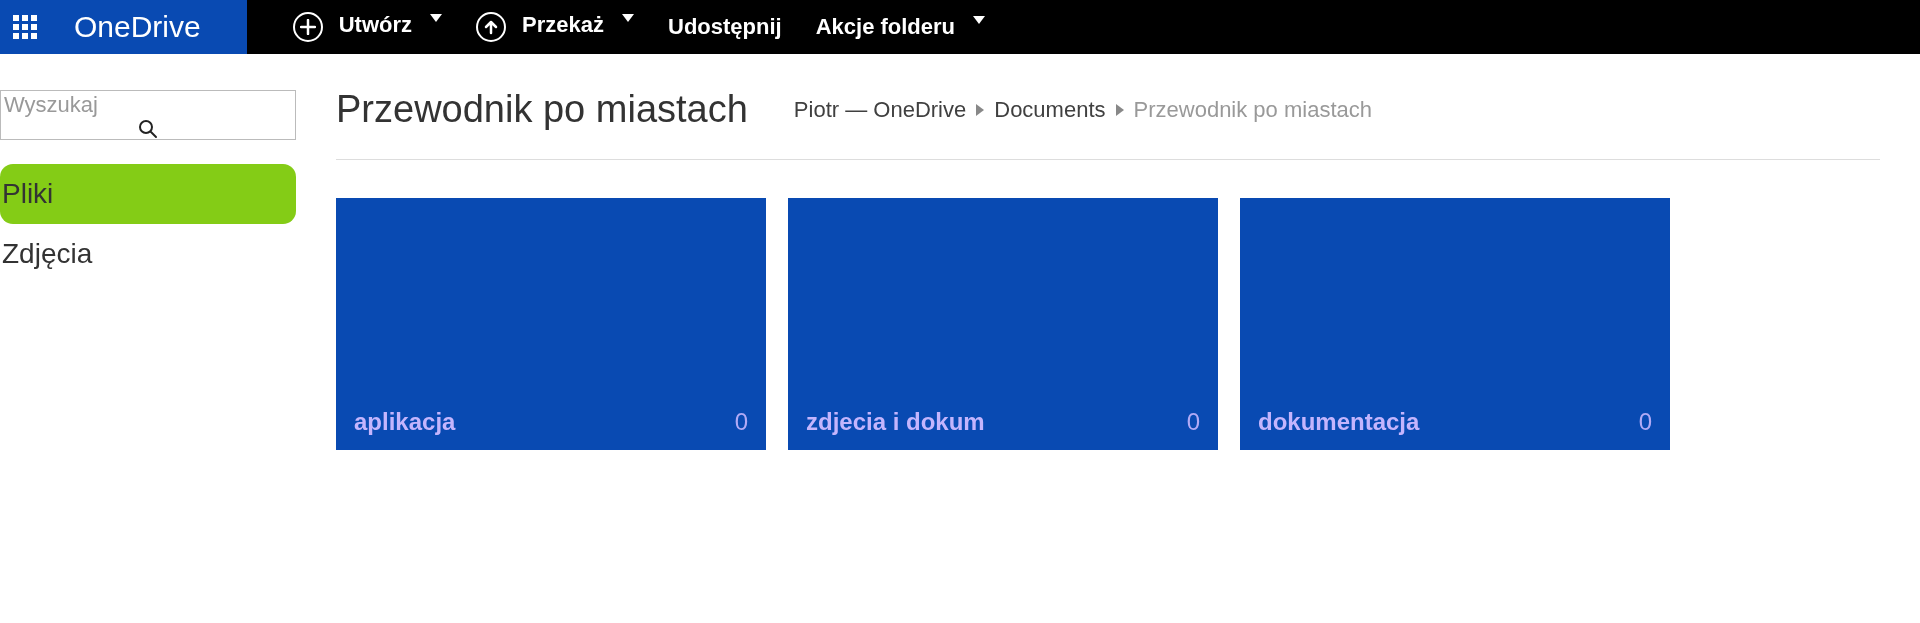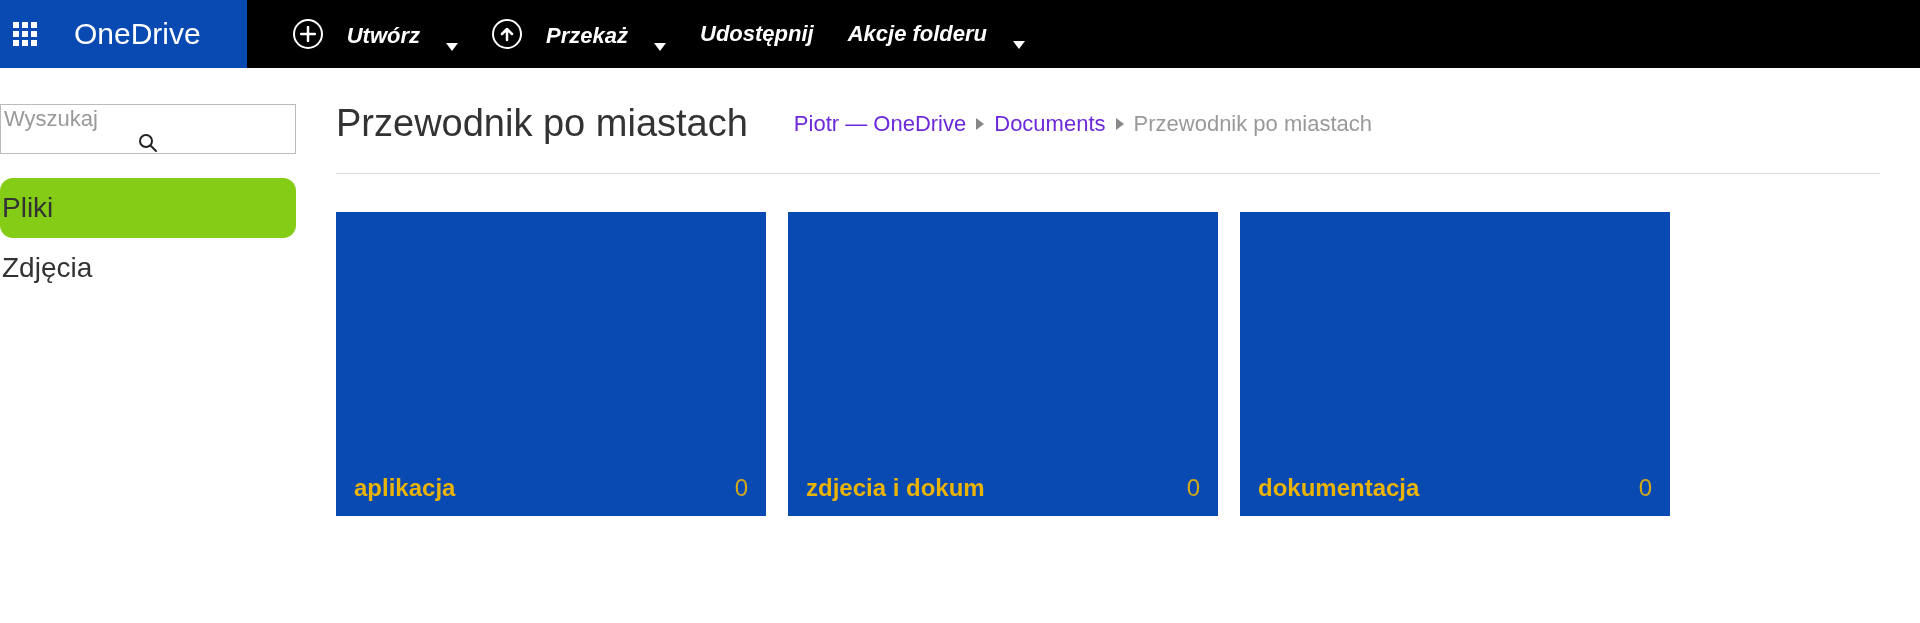--- a/index.html
+++ b/index.html
@@ -8,21 +8,21 @@
       font-size: 16px;
       background: #fff;
       width: 1920px;
       height: 623px;
       overflow: hidden;
     }
 
     
     .topbar {
       display: flex;
-      height: 68px;
+      height: 54px;
       width: 100%;
       background: #000;
       color: #fff;
       align-items: stretch;
     }
     .topbar-left {
       display: flex;
       align-items: stretch;
       background: #094AB2;
     }
@@ -52,27 +52,26 @@
     }
 
     .topbar-actions {
       display: flex;
       align-items: center;
       gap: 34px;
       padding-left: 46px;
     }
     .top-action {
       display: flex;
-      align-items: flex-end;
-      gap: 24px;
+      align-items: flex-start;
+      gap: 16px;
       font-size: 22px;
       font-weight: 600;
       cursor: pointer;
       white-space: nowrap;
-      font-style: italic;
     }
     .circle-icon {
       width: 30px; height: 30px;
       border: 2.5px solid #fff;
       border-radius: 50%;
       display: flex; align-items: center; justify-content: center;
     }
     .circle-icon svg { display:block; }
     .chev-down {
       display: inline-block;
@@ -159,40 +158,40 @@
       color: #333;
     }
     .breadcrumb {
       font-size: 22px;
       color: #707070;
       display: flex;
       align-items: center;
       gap: 10px;
       flex-wrap: wrap;
     }
-    .breadcrumb .bc-link { color: #6d28d9; cursor: pointer; }
+    .breadcrumb .bc-link { color: #404040; cursor: pointer; }
     .breadcrumb .bc-sep {
       display: inline-block;
       width: 0; height: 0;
       border-top: 6px solid transparent;
       border-bottom: 6px solid transparent;
       border-left: 8px solid #888;
     }
     .breadcrumb .bc-current { color: #999; }
 
     .tiles {
       display: flex;
       gap: 22px;
       margin-top: 38px;
     }
     .tile {
       width: 430px;
-      height: 304px;
+      height: 252px;
       background: #094AB2;
-      color: #eab308;
+      color: #c4b5fd;
       position: relative;
       cursor: pointer;
     }
     .tile-footer {
       position: absolute;
       left: 0; right: 0; bottom: 0;
       padding: 12px 18px 14px 18px;
       display: flex;
       align-items: baseline;
       justify-content: space-between;

